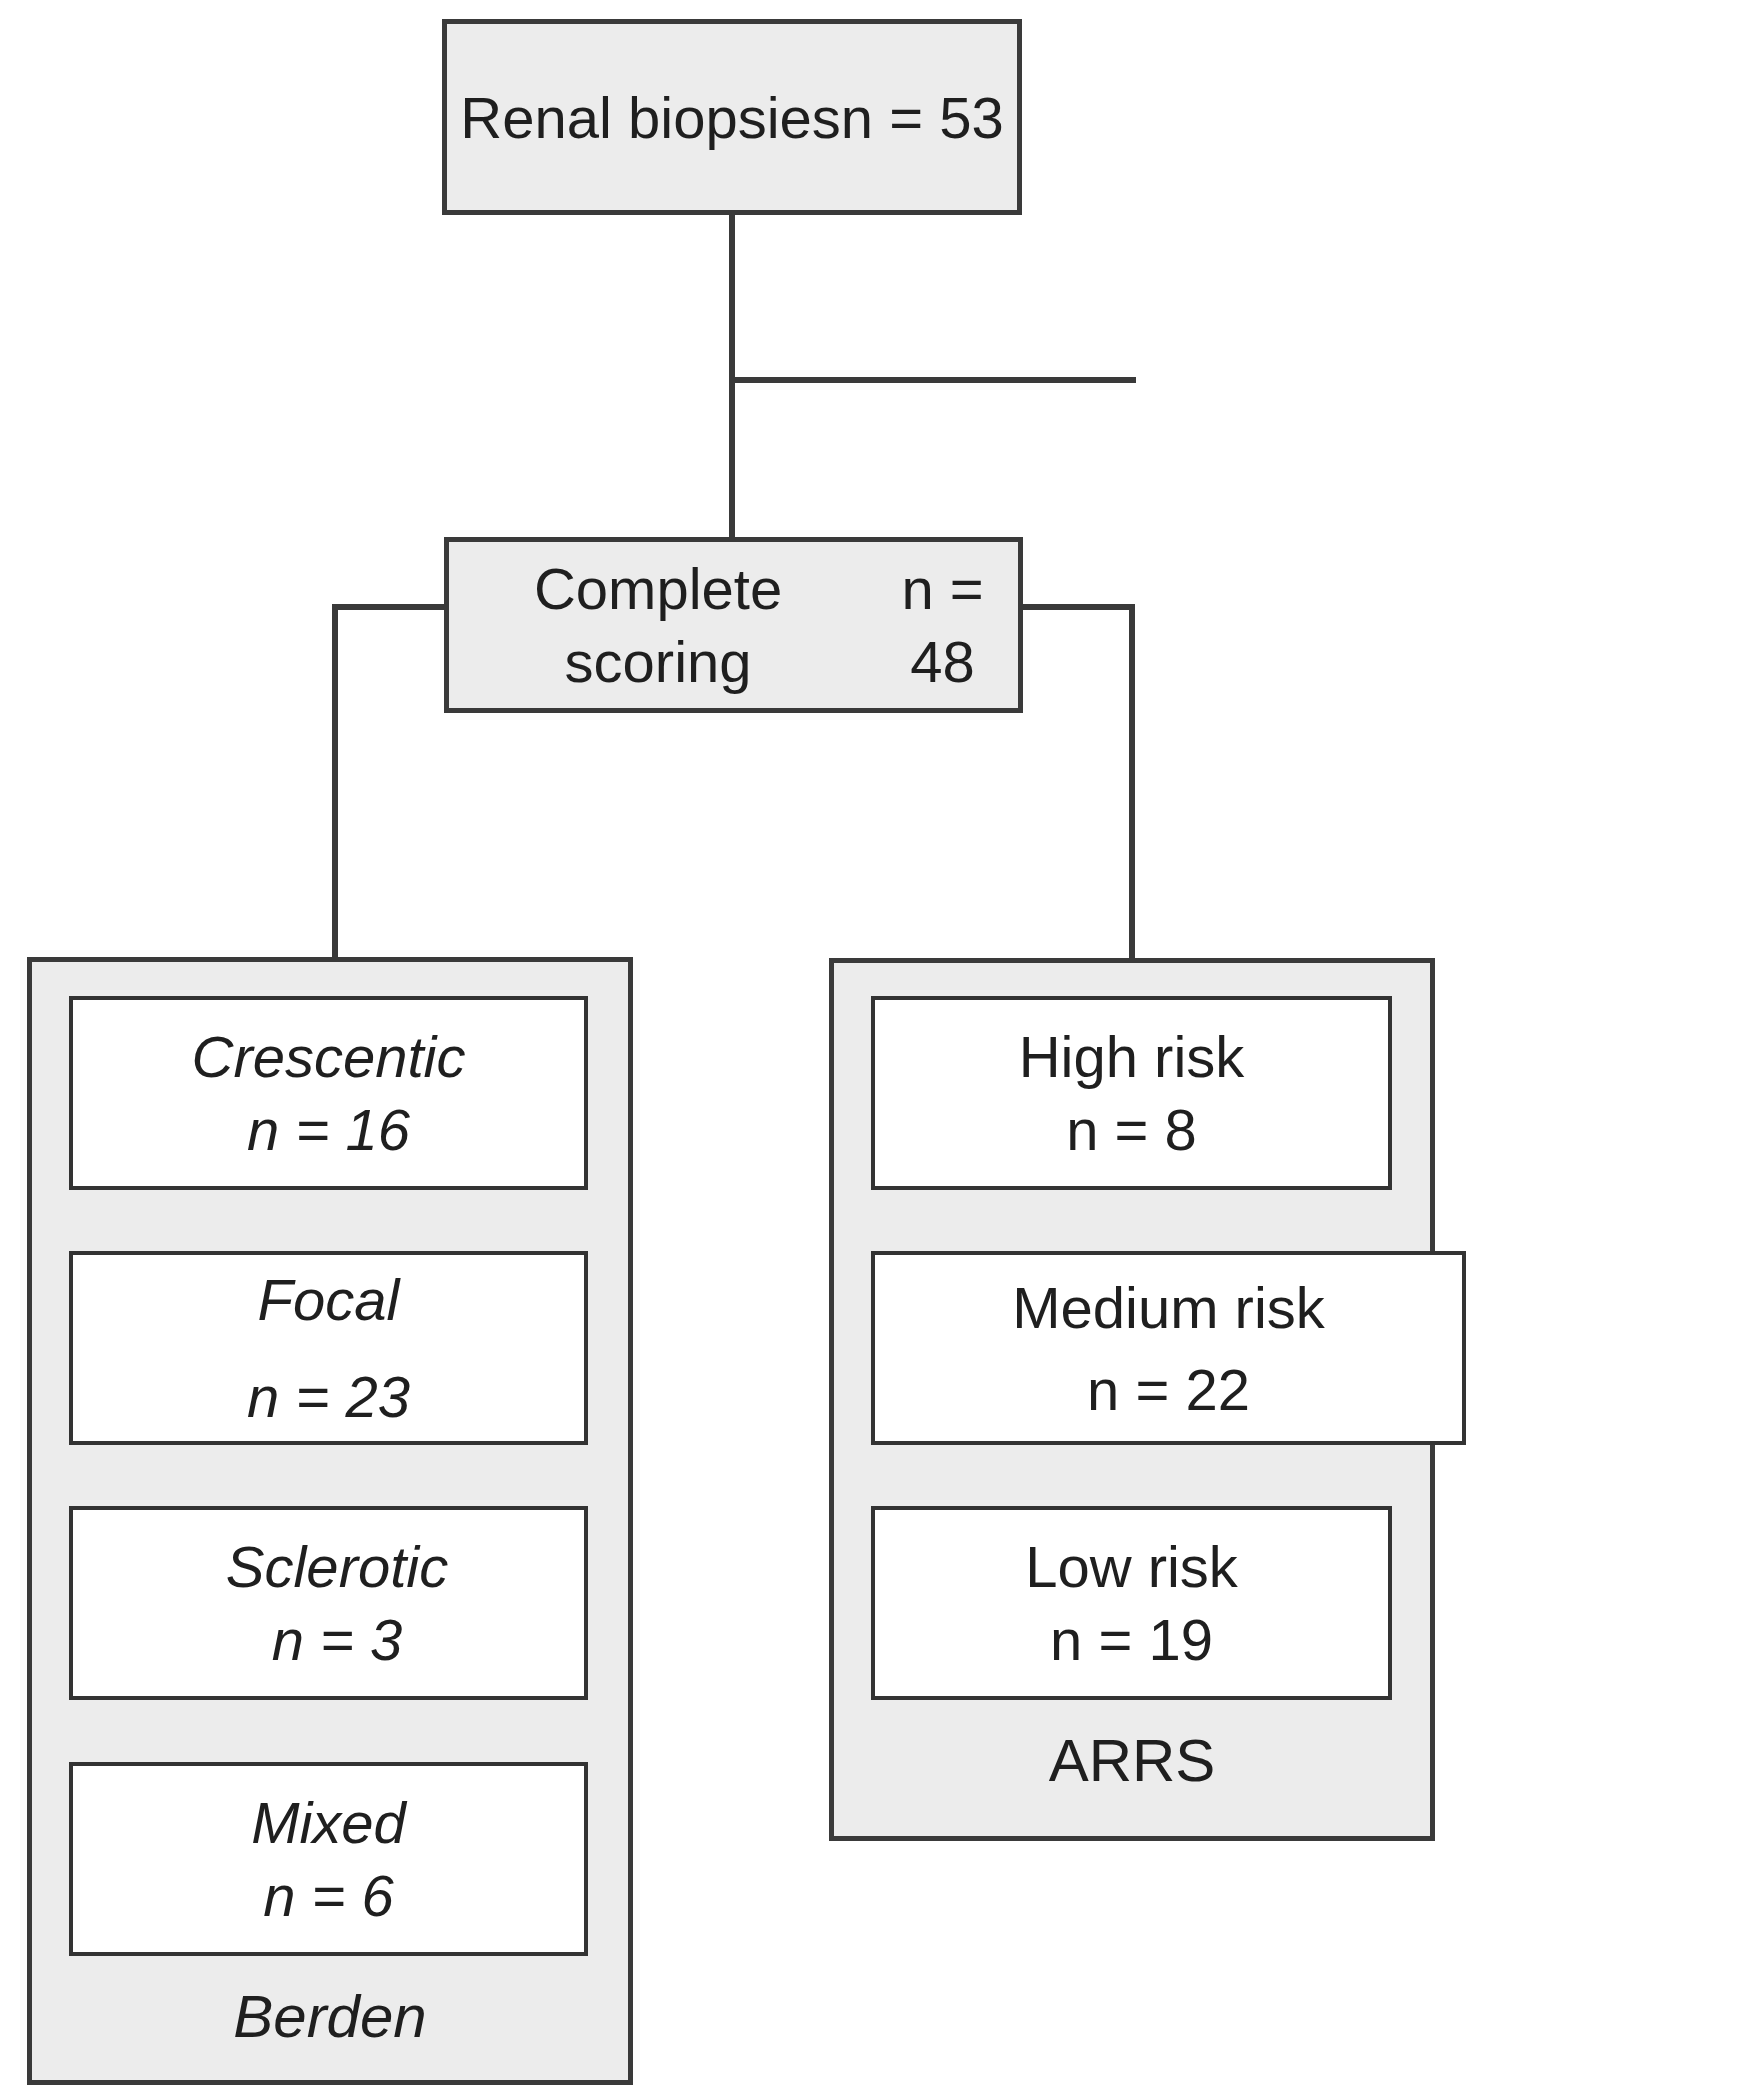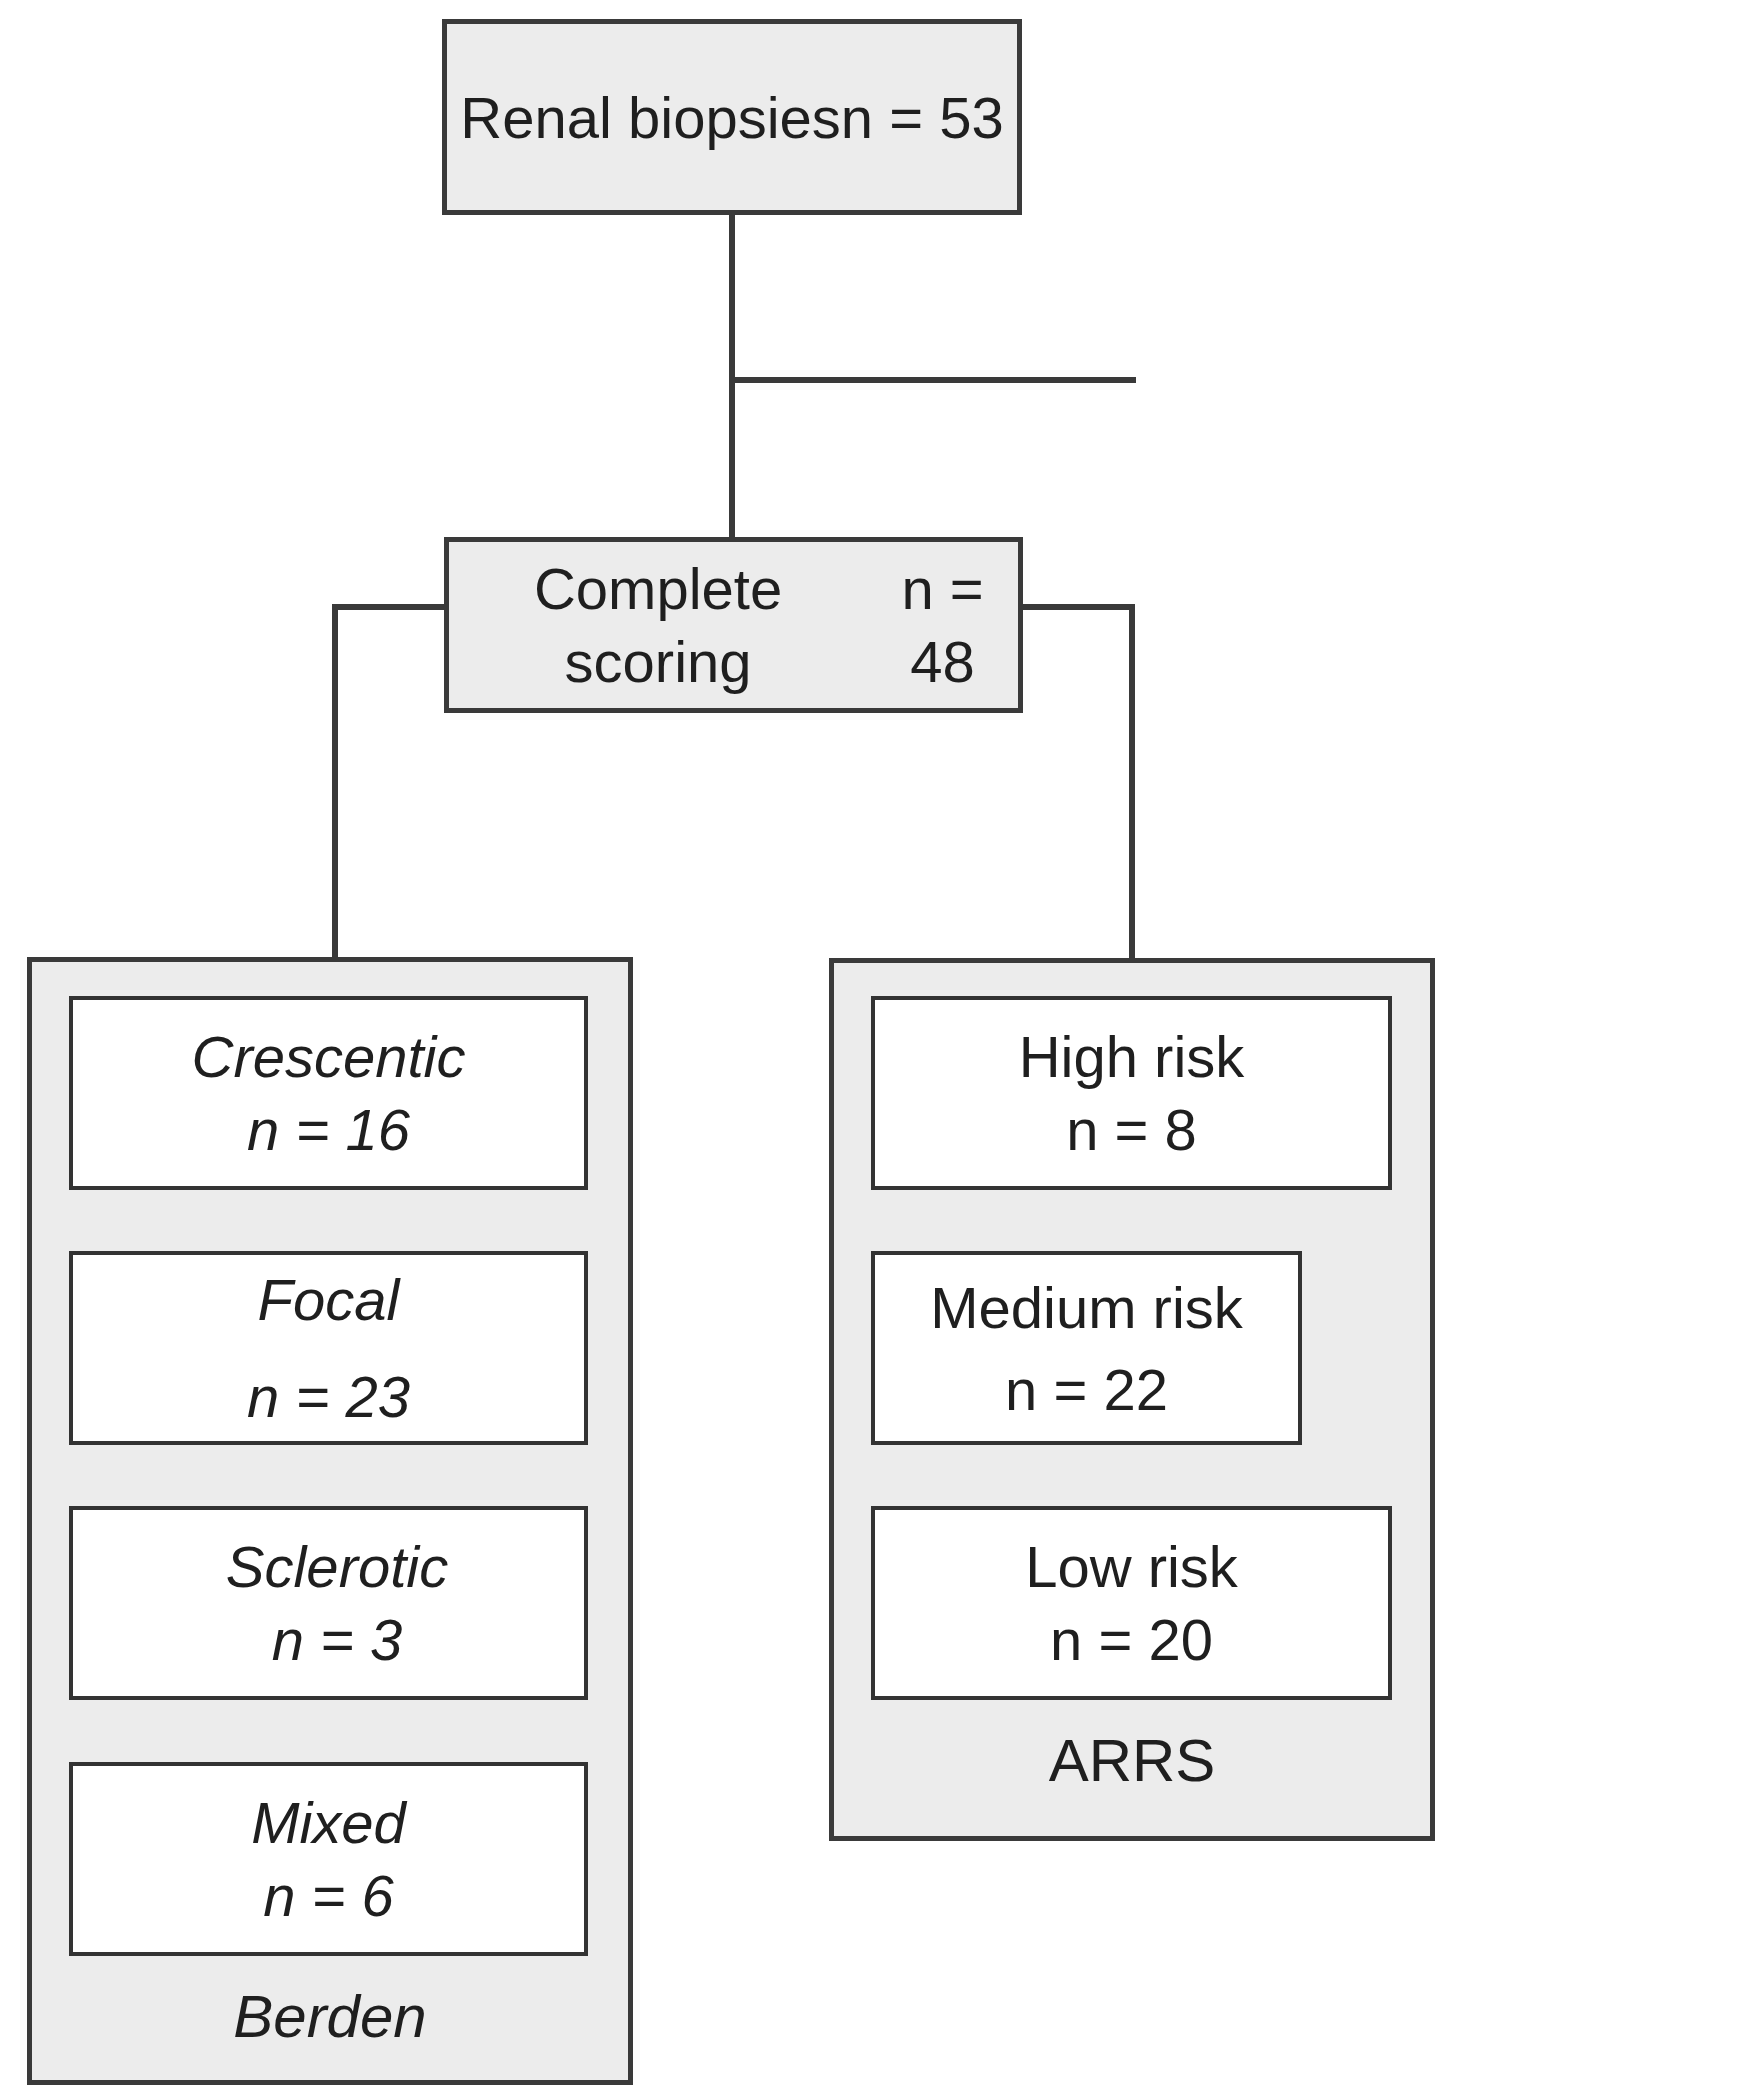--- a/index.html
+++ b/index.html
@@ -115,27 +115,27 @@
     <div class="group-label" style="top:994px; height:122px;">Berden</div>
   </div>
 
   <div class="group" style="left:829px; top:958px; width:606px; height:883px;">
 
     <div class="inner-box" style="left:37px; top:33px; width:521px; height:194px;">
       <span class="line1">High risk</span>
       <span class="line2">n = 8</span>
     </div>
 
-    <div class="inner-box" style="left:37px; top:288px; width:431px; height:194px;gap:9px;">
+    <div class="inner-box" style="left:37px; top:288px; width:595px; height:194px;gap:9px;">
       <span class="line1">Medium risk</span>
       <span class="line2">n = 22</span>
     </div>
 
     <div class="inner-box" style="left:37px; top:543px; width:521px; height:194px;">
       <span class="line1">Low risk</span>
-      <span class="line2">n = 20</span>
+      <span class="line2">n = 19</span>
     </div>
 
     <div class="group-label" style="top:737px; height:122px;">ARRS</div>
   </div>
 
 </div>
 
 
 </body></html>

